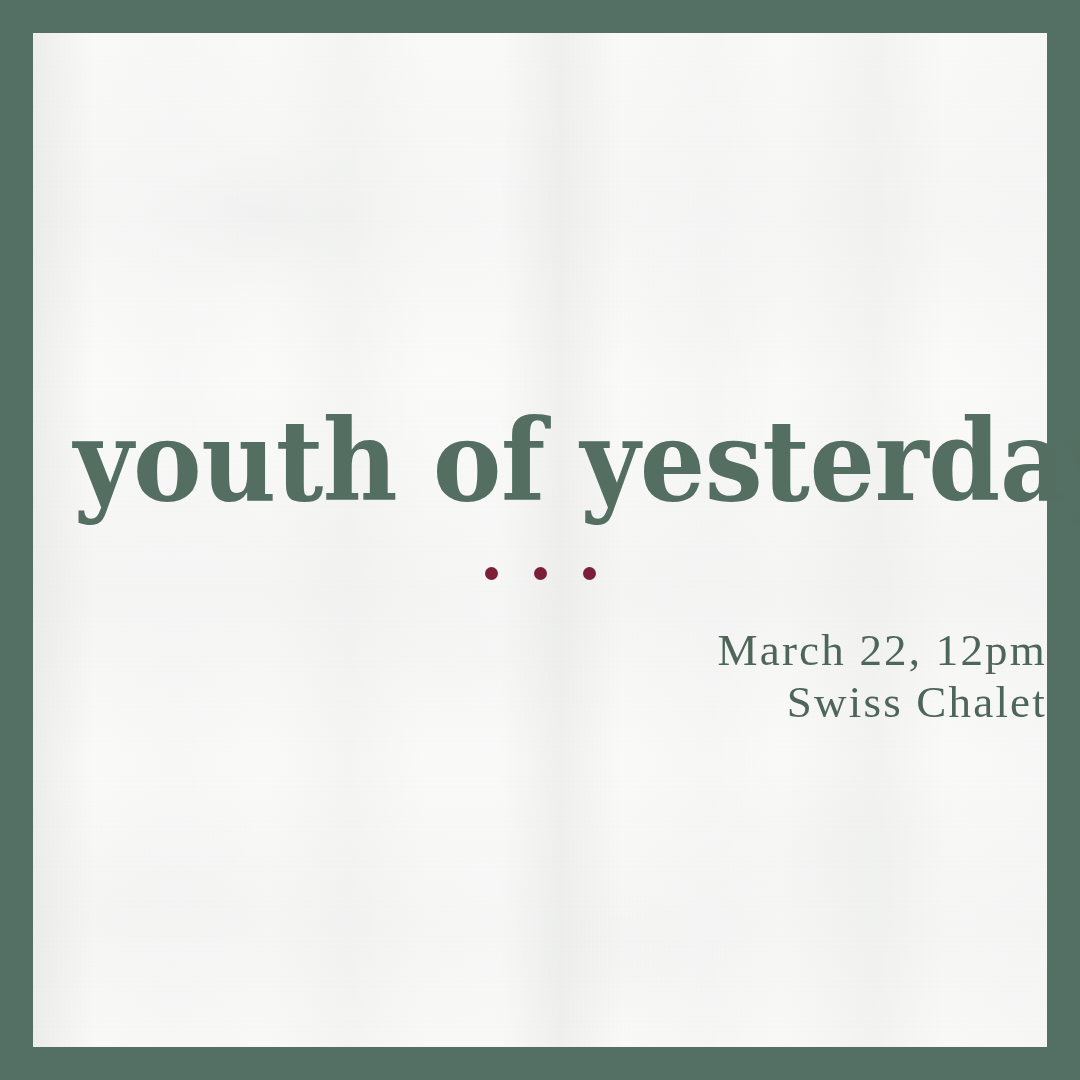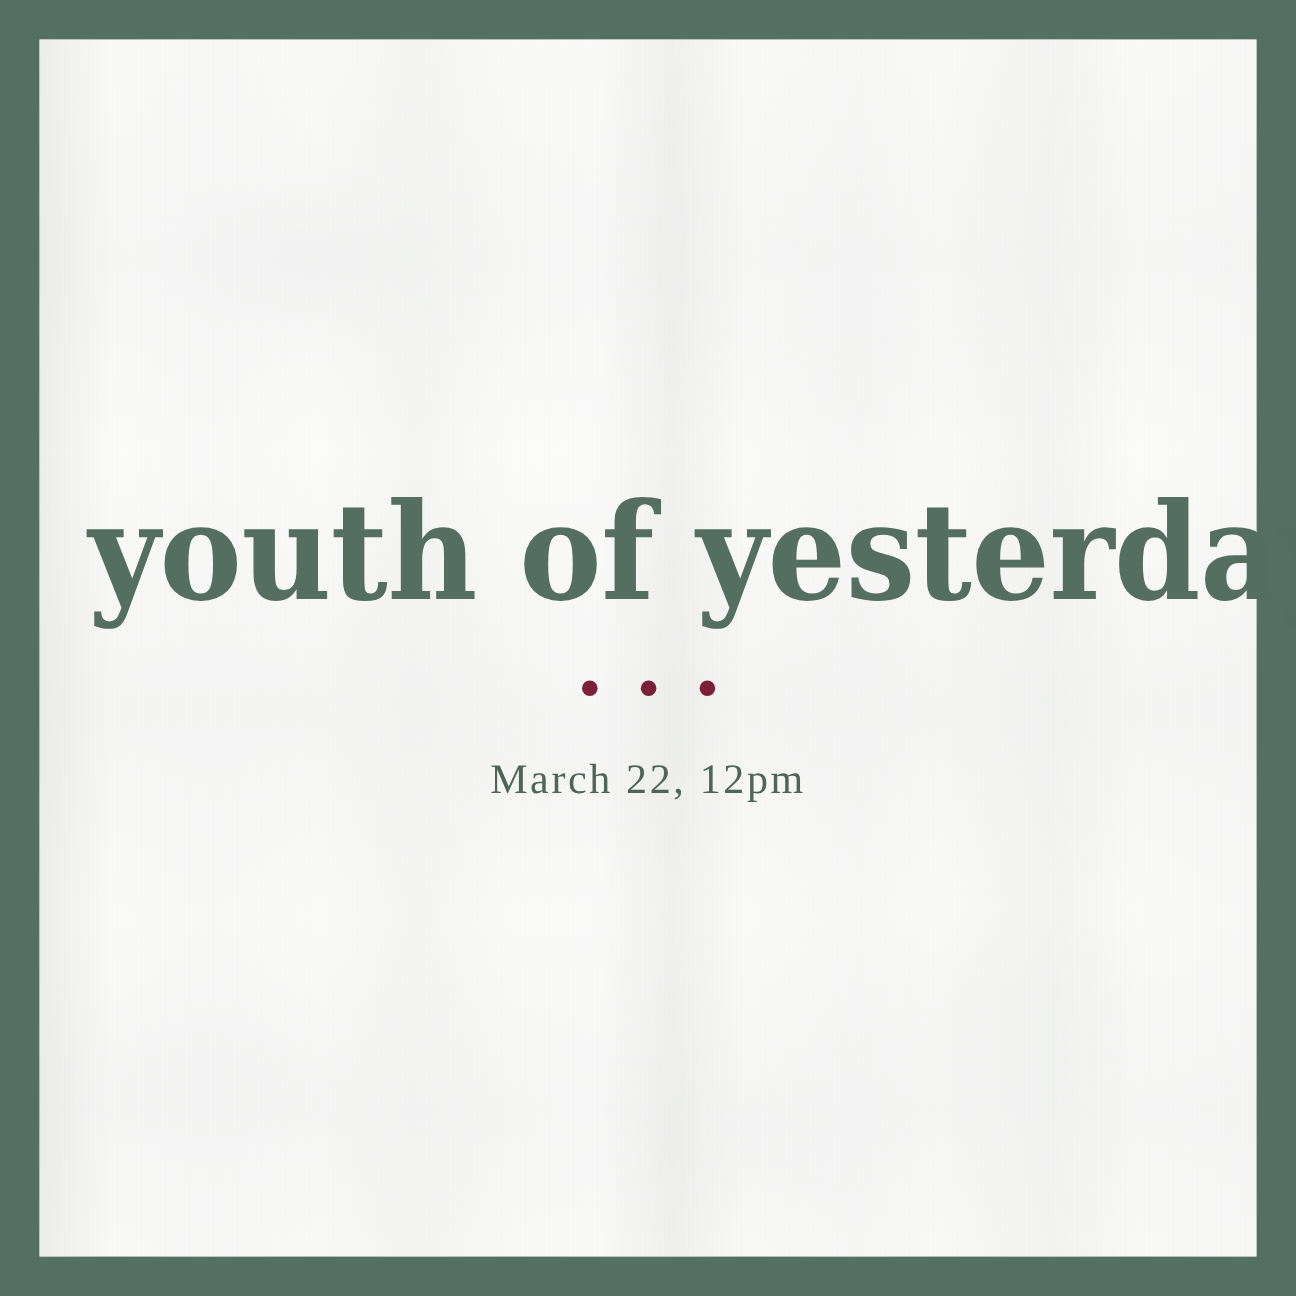--- a/index.html
+++ b/index.html
@@ -134,25 +134,26 @@
     position: absolute;
     left: 0;
     right: 0;
     top: 591px;
     text-align: center;
   }
 
   .subtitle-line {
     font-family: "Liberation Serif", "DejaVu Serif", serif;
     font-weight: 400;
-    font-size: 35px;
+    font-size: 45px;
     line-height: 52px;
     letter-spacing: 2.2px;
     color: #4d6659;
     white-space: nowrap;
+    text-align: right;
   }
 </style>
 </head>
 <body>
 
 <div class="poster">
 
   <div class="paper">
 
     <div class="grain"></div>
@@ -162,16 +163,17 @@
     </div>
 
     <div class="dots-wrap">
       <span class="dot"></span>
       <span class="dot"></span>
       <span class="dot"></span>
     </div>
 
     <div class="subtitle-wrap">
       <div class="subtitle-line">March 22, 12pm</div>
+      <div class="subtitle-line">Swiss Chalet</div>
     </div>
 
   </div>
 </div>
 
 </body></html>

